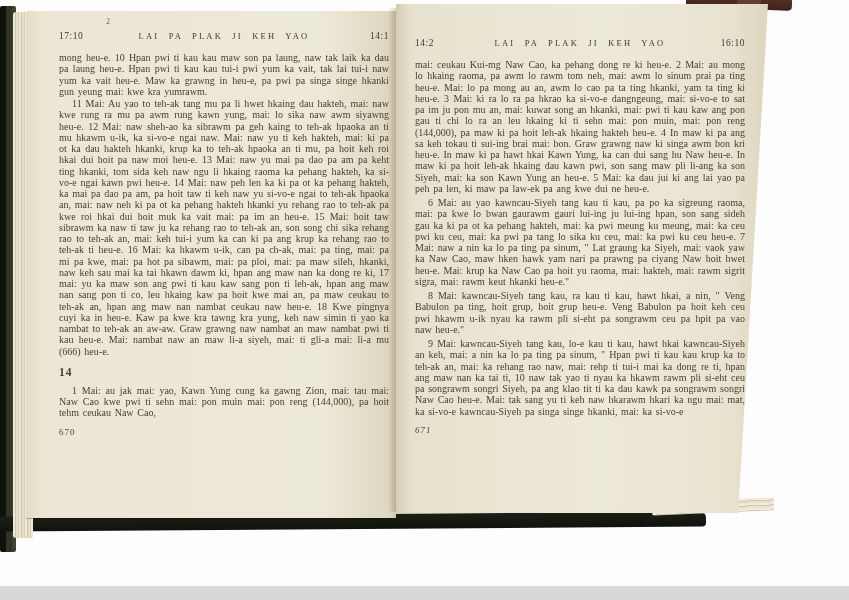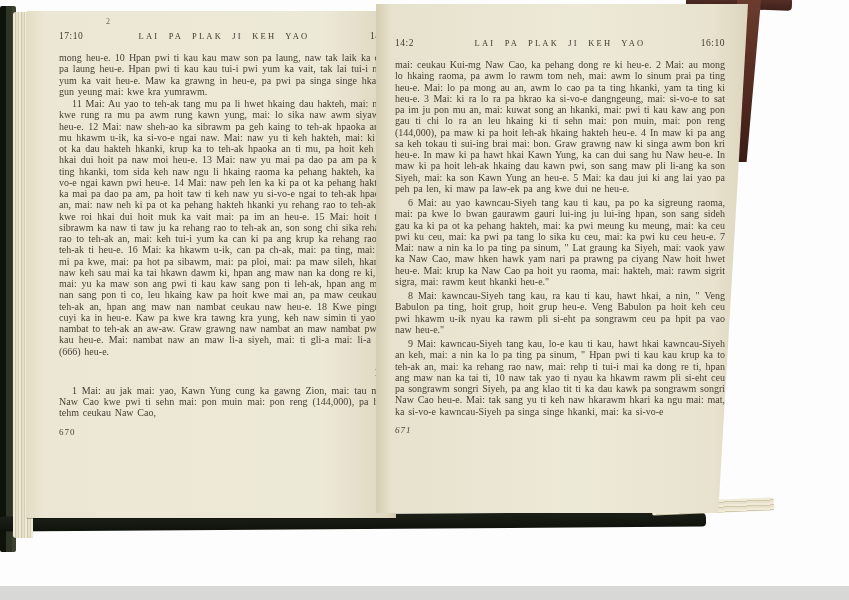--- a/index.html
+++ b/index.html
@@ -57,21 +57,21 @@
     color: #453e33;
   }
   .page-left {
     left: 26px; top: 11px; width: 370px; height: 507px;
     background: linear-gradient(to right, #e3ddc5 0, #ece7d4 5%, #ede9d7 80%, #ded7c0 98%, #d2caaf 100%);
     border-radius: 2px 0 0 2px;
     box-shadow: 0 1px 0 rgba(0,0,0,.25);
     padding: 20px 8px 0 33px;
   }
   .page-right {
-    left: 376px; top: 4px; width: 372px; height: 509px;
+    left: 396px; top: 4px; width: 372px; height: 509px;
     background: linear-gradient(to right, #d5cdb2 0, #e7e2cd 4%, #ede9d7 55%, #e8e3cf 90%, #ddd5be 100%);
     clip-path: polygon(0 0, 100% 0, 92% 100%, 0 100%);
     padding: 34px 26px 16px 19px;
   }
   .gutter-shadow {
     position: absolute; left: 388px; top: 8px; width: 16px; height: 504px;
     background: linear-gradient(to right, rgba(85,72,48,0) 0, rgba(85,72,48,.22) 50%, rgba(85,72,48,0) 100%);
     pointer-events: none;
   }
   
@@ -92,21 +92,21 @@
   .stray-mark {
     position: absolute; left: 80px; top: 6px;
     font-size: 8px; color: #6d665a;
   }
   .text-block { width: 330px; font-size: 10px; line-height: 11.25px; }
   .para { text-align: justify; word-spacing: 1.2px; }
   .para + .para { margin-top: 1px; }
   .para.indent { text-indent: 13px; }
   .page-right .para + .para { margin-top: 3px; }
   .chapter-heading {
-    text-align: right; font-weight: bold;
+    text-align: left; font-weight: bold;
     font-size: 11.5px; letter-spacing: 1px;
     margin: 9px 0 7px 0;
   }
   .page-number {
     width: 330px; 
     font-size: 9px; letter-spacing: 1px;
     margin-top: 8px; color: #4a4337;
   }
   .page-right .page-number { width: 310px; font-style: italic; }
 </style>

